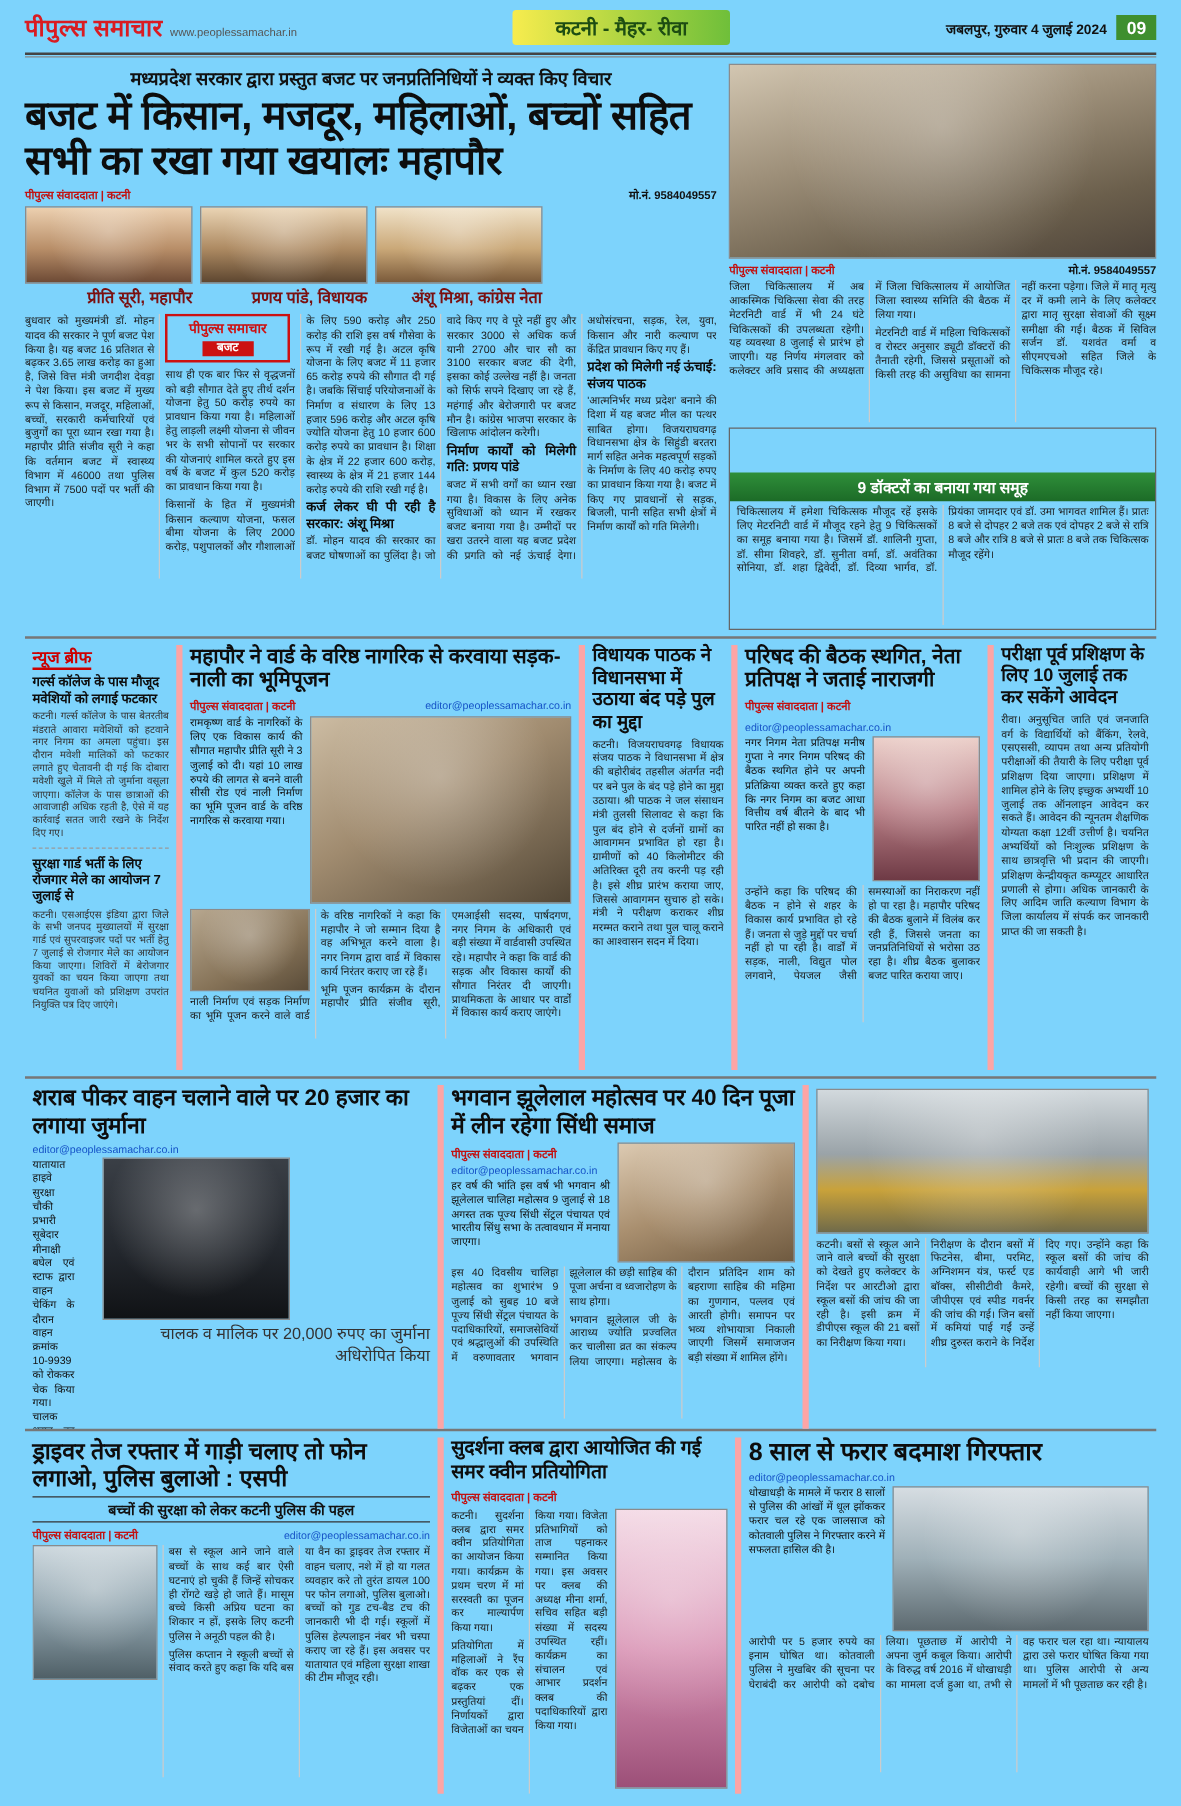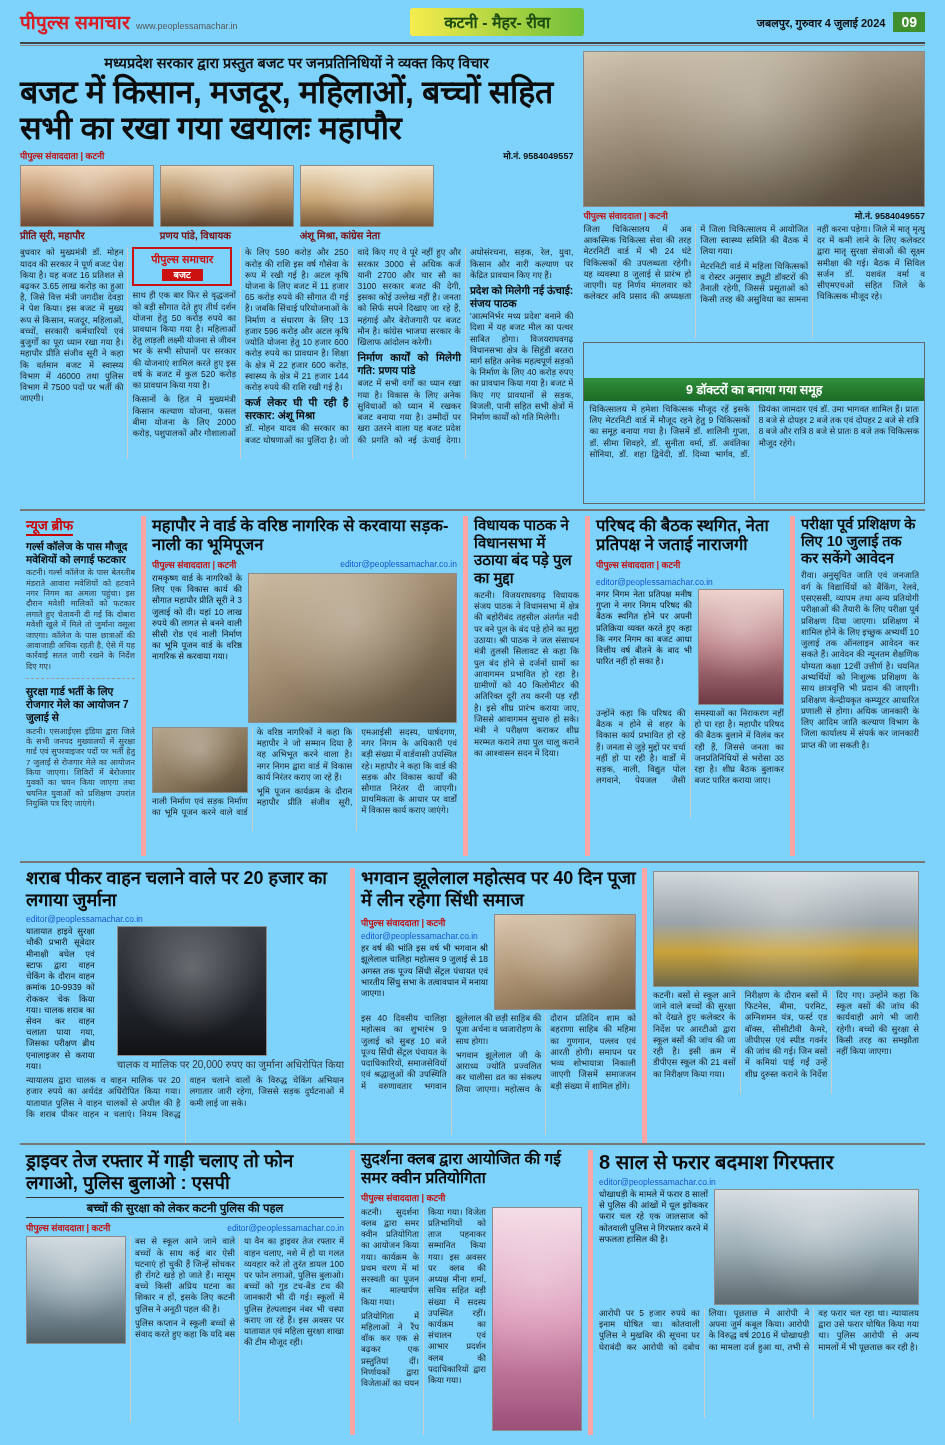--- a/index.html
+++ b/index.html
@@ -21,21 +21,21 @@
   
   h1,h2,h3,h4{font-weight:800;color:#0d0d0d;}
   .byline-row{display:flex;justify-content:space-between;align-items:center;font-size:9px;margin:2px 0;gap:6px;flex-wrap:wrap;}
   .byline-red{color:#c11212;font-weight:700;}
   .phone{color:#111;font-weight:700;}
   .email{color:#1553c7;font-size:8.5px;}
   .cols{text-align:justify;font-size:8.5px;line-height:1.32;color:#1c1c1c;column-gap:9px;column-rule:1px solid #ccc;overflow:hidden;}
   .cols p{margin-bottom:3px;}
   .cols h4{font-size:10.5px;line-height:1.2;margin:2px 0;}
   .single{font-size:8.5px;line-height:1.33;text-align:justify;color:#1c1c1c;overflow:hidden;}
-  figcaption{font-size:10px;text-align:left;color:#333;padding:1px 0;}
+  figcaption{font-size:13px;text-align:right;color:#333;padding:1px 0;}
   .ph{position:relative;border:1px solid #8b8b8b;background:#b0a08c;}
   .ph::after{content:"";position:absolute;inset:0;background:radial-gradient(circle at 50% 32%,rgba(255,255,255,.28),transparent 62%);}
 
   
   .ph-p1{background:linear-gradient(180deg,#ecd0b0,#b88e68 55%,#6d4a35);}
   .ph-p2{background:linear-gradient(180deg,#e2e6ea,#9aa4ad 50%,#4e565e);}
   .ph-p3{background:linear-gradient(180deg,#ead4b4,#ad8a62 55%,#5d4630);}
   .ph-p4{background:linear-gradient(180deg,#f0e2c8,#caa878 55%,#7a5a3a);}
   .ph-meeting{background:linear-gradient(165deg,#d2c6b1,#9d8f79 40%,#6b5f4c 75%,#4e443a);}
   .ph-crowd{background:linear-gradient(150deg,#ccbca3,#a08b6f 45%,#70614c 80%,#534736);}

